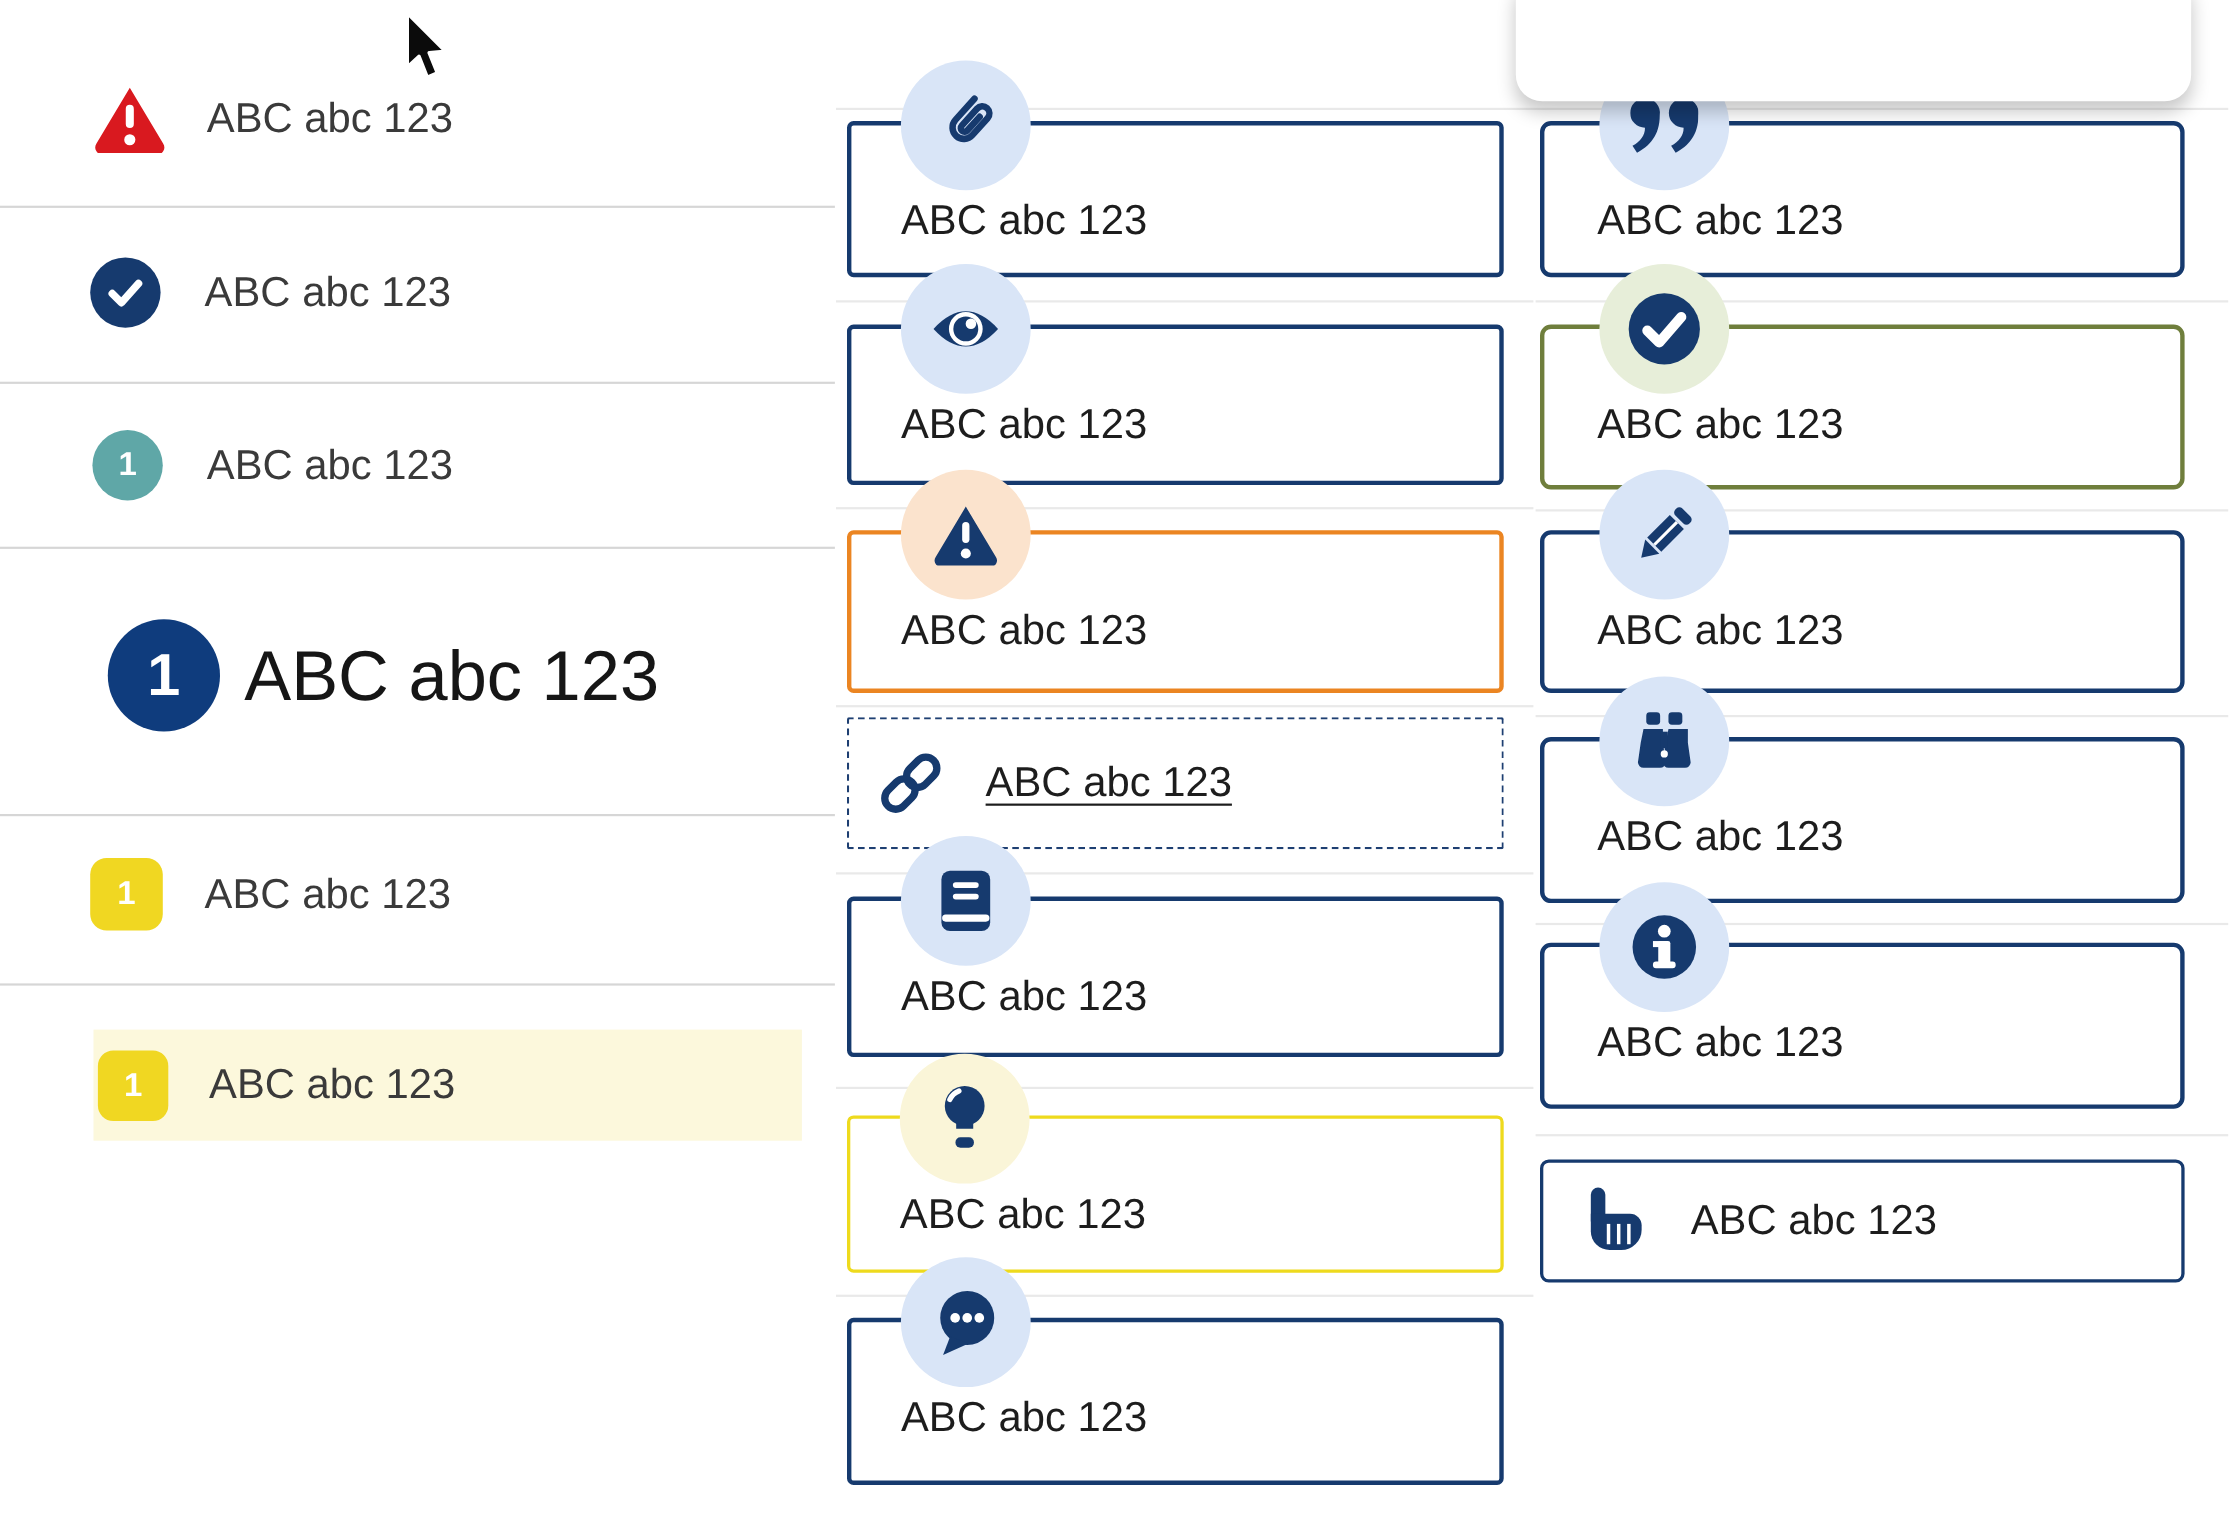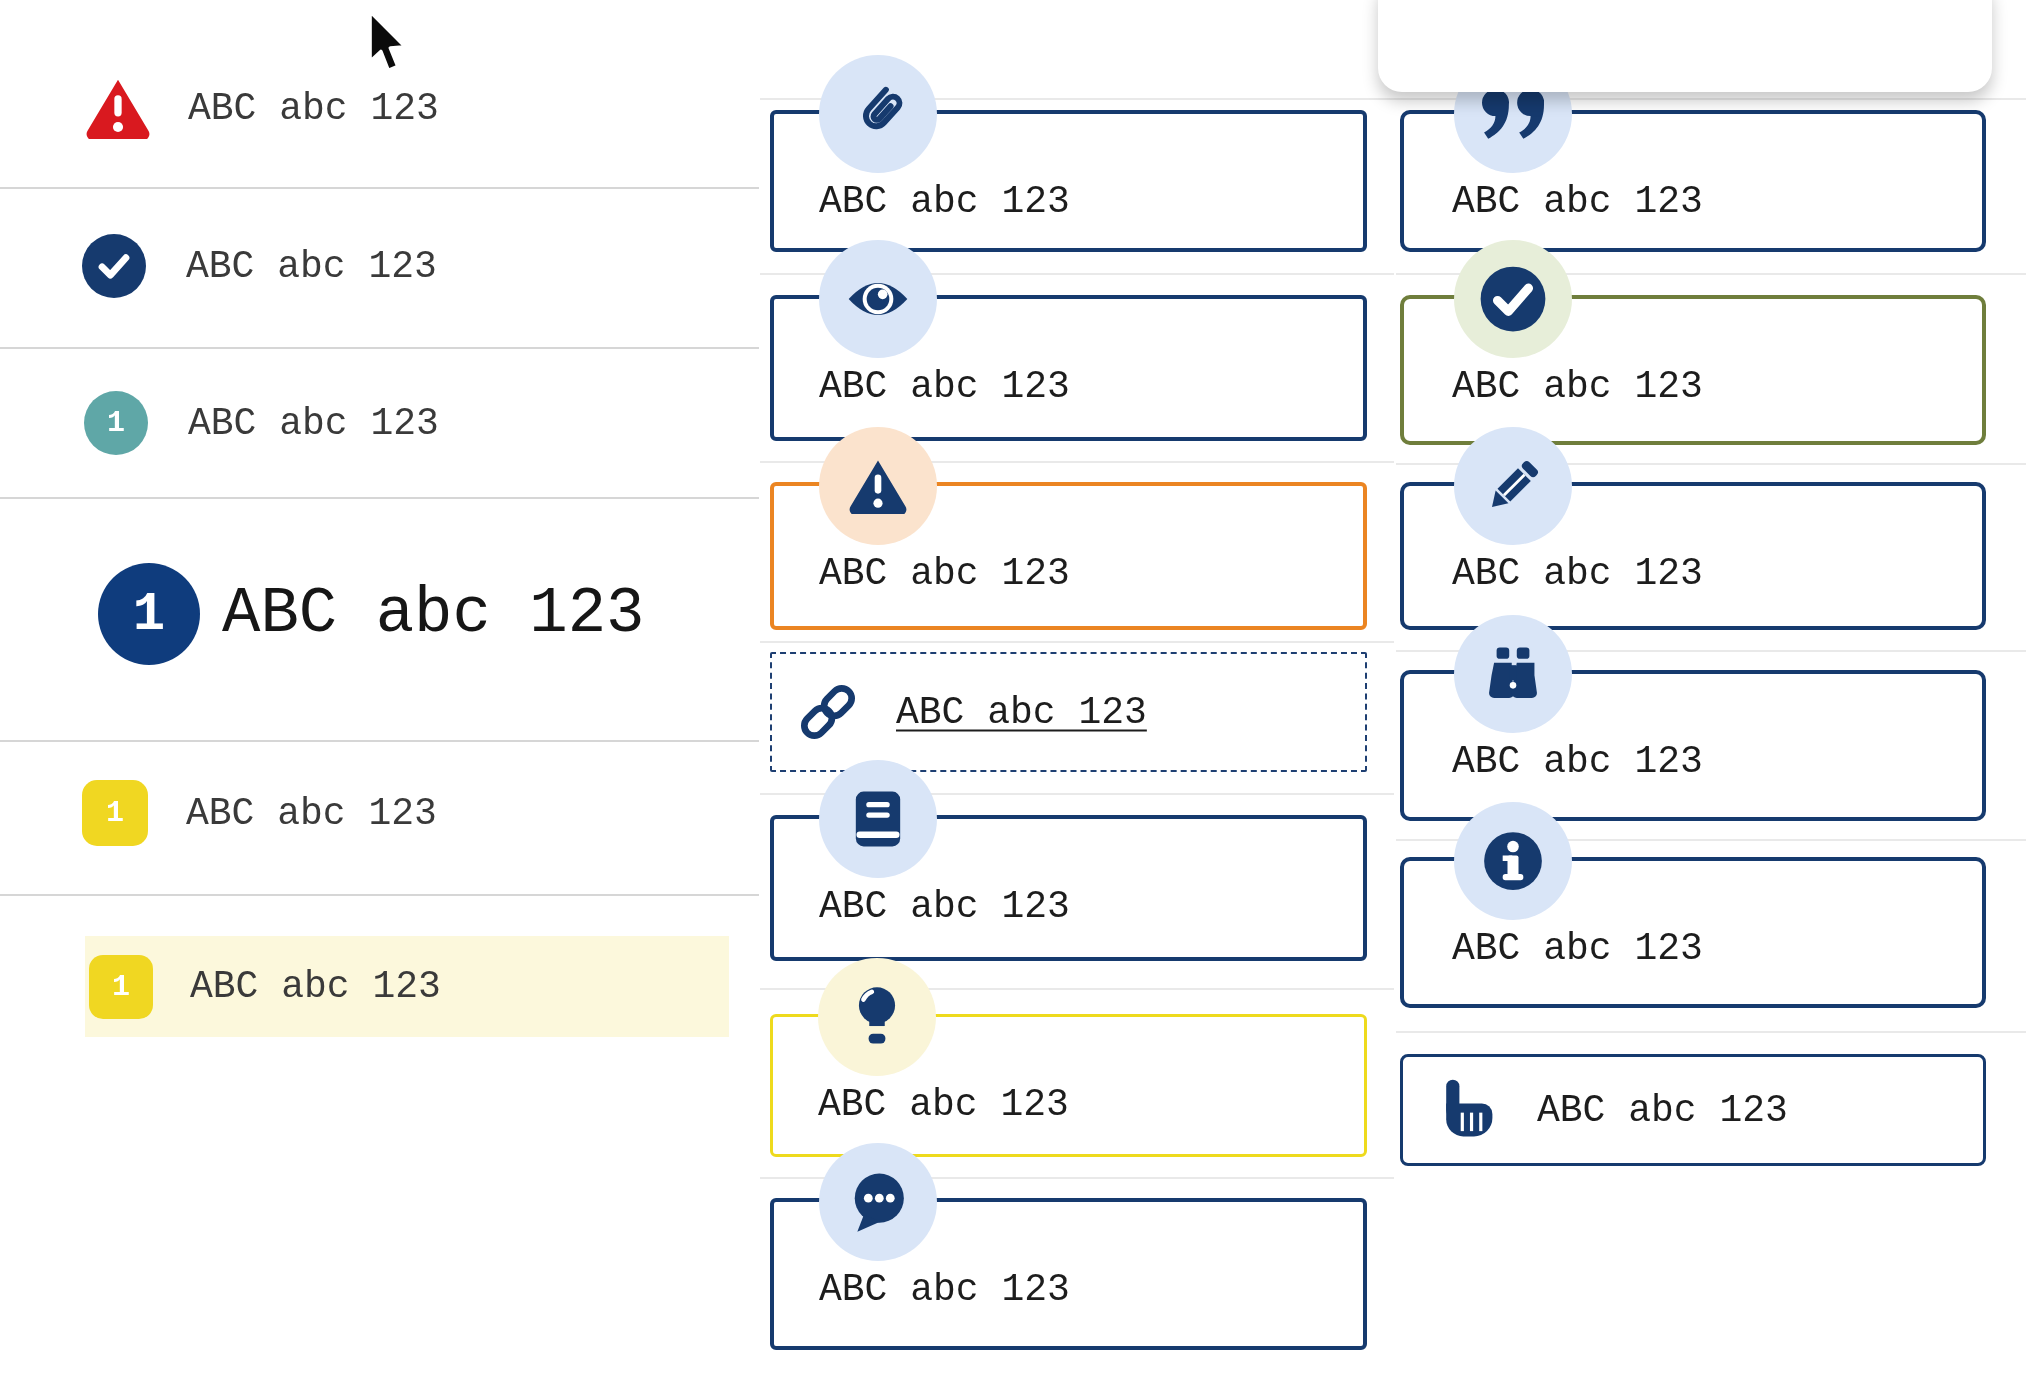--- a/index.html
+++ b/index.html
@@ -1,17 +1,17 @@
 <!DOCTYPE html>
 <html><head>
 <meta charset="utf-8">
 <style>
   html,body{margin:0;padding:0;background:#fff;}
   .screen{position:relative;width:2026px;height:1392px;background:#fff;overflow:hidden;
-          font-family:Liberation Mono, monospace;color:#1d1d1d;}
+          font-family:Liberation Sans, sans-serif;color:#1d1d1d;}
   .sep{position:absolute;height:2px;background:#e9e9e9;}
   .sep.left{background:#d6d6d6;}
   
   .left-item{position:absolute;display:flex;align-items:center;}
   .left-label{font-size:38px;color:#3a3a3a;white-space:nowrap;}
   .badge-circle{display:flex;align-items:center;justify-content:center;border-radius:50%;
                 color:#fff;font-weight:bold;flex:0 0 auto;}
   .chip{display:flex;align-items:center;justify-content:center;color:#fff;font-weight:bold;flex:0 0 auto;}
   .hl-row{position:absolute;left:85px;top:936px;width:644px;height:101px;background:#fcf8dc;
           display:flex;align-items:center;padding-left:4px;box-sizing:border-box;}

